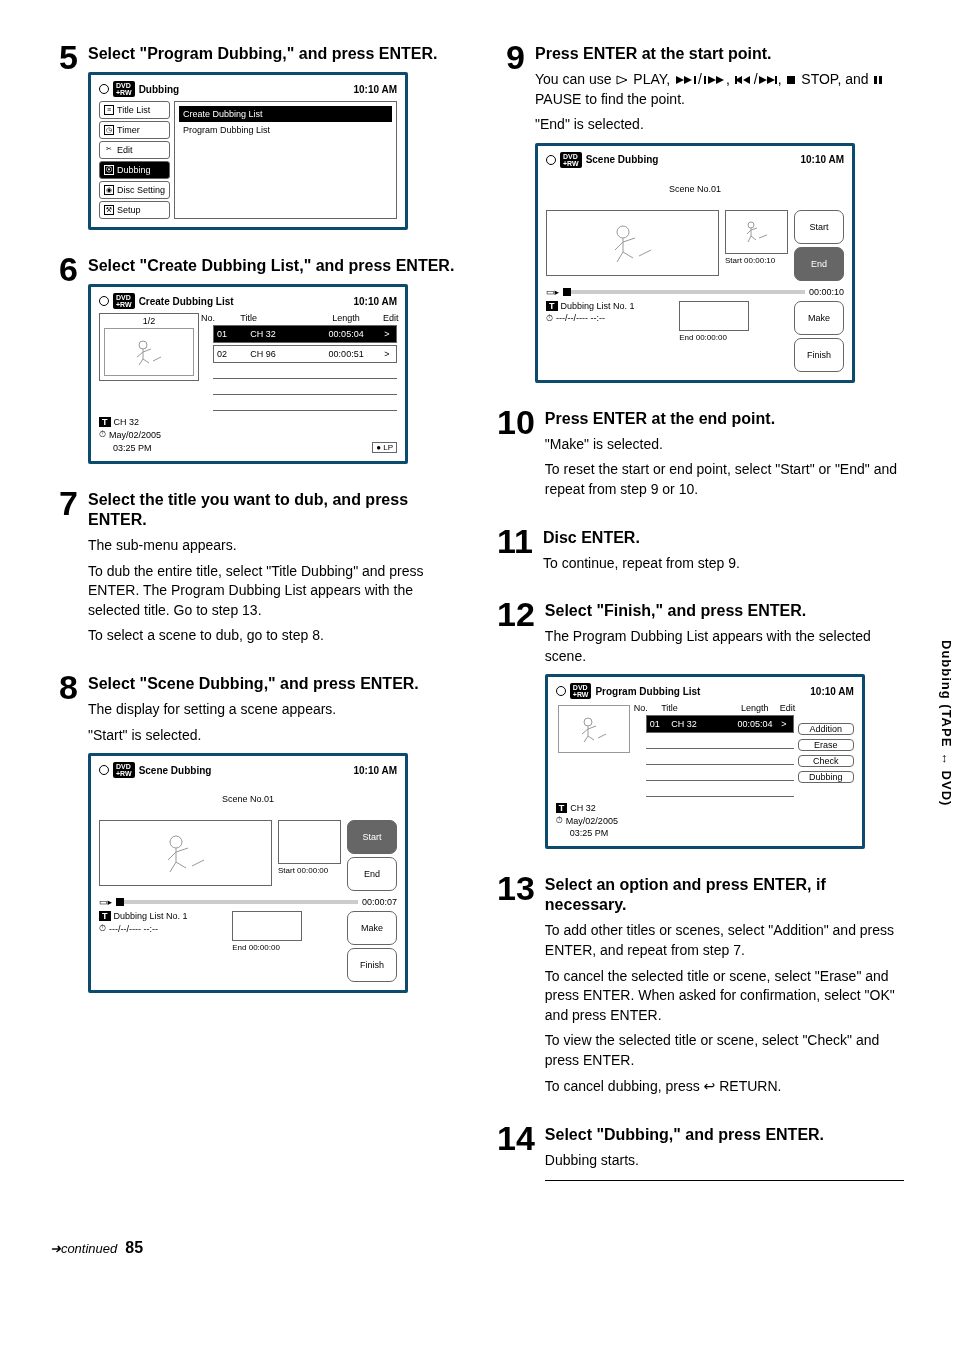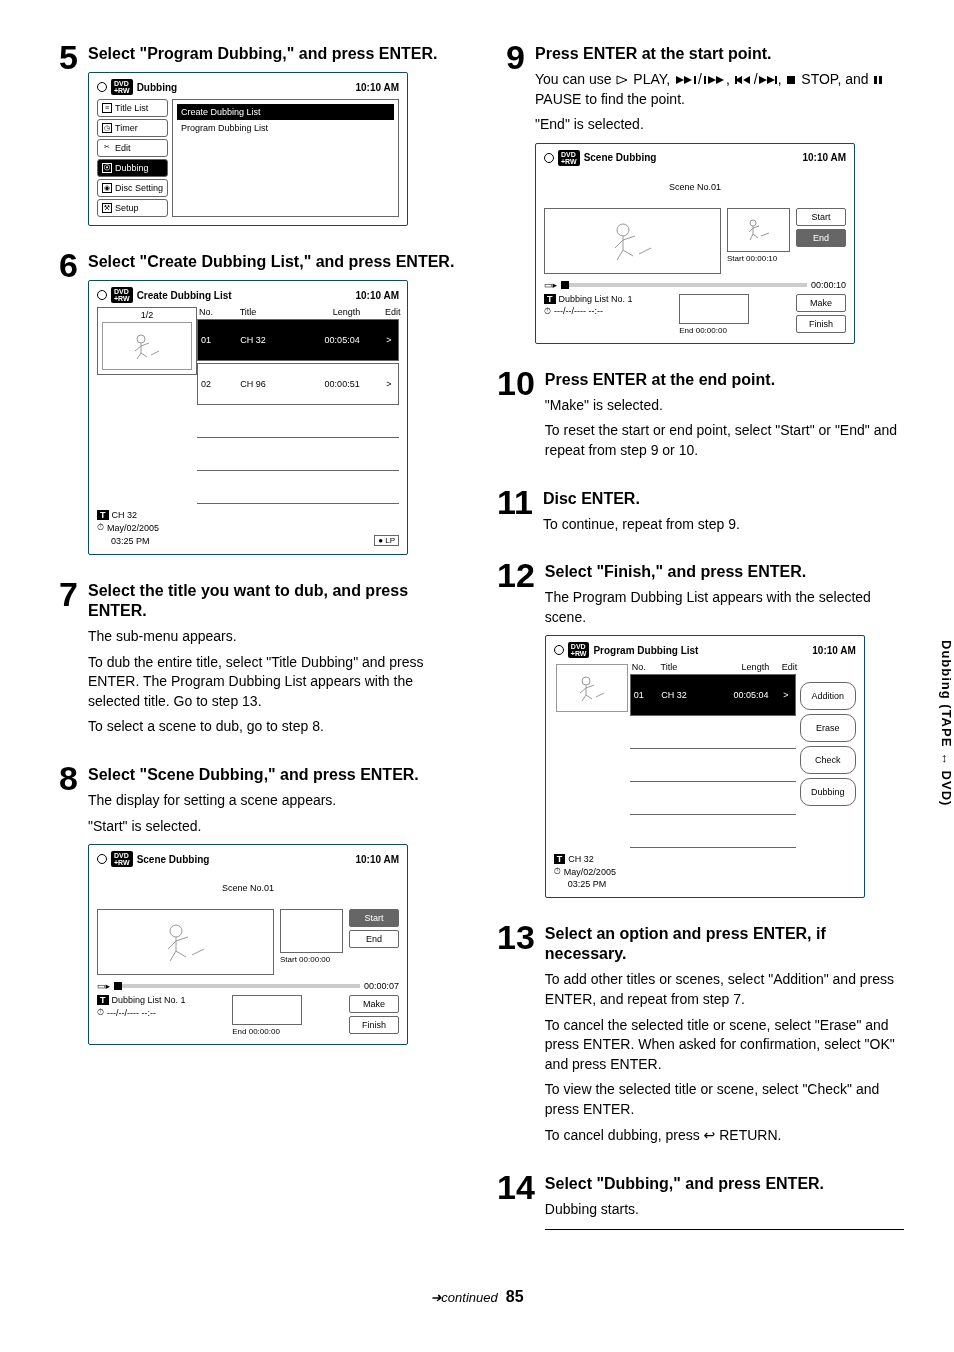--- a/index.html
+++ b/index.html
@@ -4,79 +4,79 @@
 <style>
   * { box-sizing: border-box; margin: 0; padding: 0; }
   body { font-family: Arial, Helvetica, sans-serif; width: 954px; background: white; color: black; padding: 40px 50px 20px 50px; position: relative; }
   .columns { display: flex; gap: 40px; }
   .col { flex: 1; }
   .step { display: flex; gap: 10px; margin-bottom: 18px; }
   .step-num { font-size: 34px; font-weight: bold; line-height: 1; min-width: 28px; text-align: right; }
   .step-body { flex: 1; padding-top: 4px; }
   .step-title { font-size: 16px; font-weight: bold; line-height: 1.25; margin-bottom: 6px; }
   .step-text { font-size: 14px; line-height: 1.4; margin-bottom: 6px; }
-  .panel { border: 1px solid #0c4a6e; border-radius: 2px; padding: 6px 8px 8px 8px; margin: 8px 0 4px 0; font-size: 10px; background: white; max-width: 320px; }
+  .panel { border: 3px solid #0c4a6e; border-radius: 2px; padding: 6px 8px 8px 8px; margin: 8px 0 4px 0; font-size: 10px; background: white; max-width: 320px; }
   .panel-header { display: flex; align-items: center; justify-content: space-between; font-weight: bold; margin-bottom: 4px; }
   .panel-header-left { display: flex; align-items: center; gap: 4px; }
   .rec-dot { width: 10px; height: 10px; border-radius: 50%; border: 1px solid #000; display: inline-block; }
   .dvd-badge { background: #000; color: #fff; font-size: 7px; padding: 1px 3px; border-radius: 2px; font-weight: bold; }
   .menu-layout { display: flex; }
   .menu-tabs { display: flex; flex-direction: column; gap: 2px; margin-right: 4px; }
   .menu-tab { border: 1px solid #666; border-radius: 3px; padding: 3px 4px; font-size: 9px; display: flex; align-items: center; gap: 3px; min-width: 58px; background: #fff; }
   .menu-tab.sel { background: #000; color: #fff; }
   .menu-content { border: 1px solid #666; flex: 1; padding: 4px; }
   .menu-content-row { padding: 3px 4px; font-size: 9px; }
   .menu-content-row.sel { background: #000; color: #fff; }
   .icon-box { width:10px; height:10px; display:inline-block; border:1px solid currentColor; font-size:7px; line-height:8px; text-align:center; }
 
   
   .cdl-body { display:flex; gap:0px; }
   .cdl-left { width: 100px; }
   .cdl-thumb-frame { border:1px solid #666; text-align:center; padding:2px; margin-bottom:2px;}
   .cdl-thumb { border:1px solid #999; height:48px; margin:2px; display:flex; align-items:center; justify-content:center; font-size:18px;}
   .cdl-table { flex:1; }
   .cdl-thead { display:flex; justify-content:space-between; font-size:9px; margin:0 2px 2px 2px;}
-  .cdl-row { display:flex; justify-content:space-between; border:1px solid #666; padding:15px 3px; margin-bottom:2px; font-size:9px;}
+  .cdl-row { display:flex; justify-content:space-between; border:1px solid #666; padding:3px 3px; margin-bottom:2px; font-size:9px;margin-left:14px;}
   .cdl-row.sel { background:#000; color:#fff;}
   .cdl-cell-no { width:16px;}
   .cdl-cell-title{ width:46px;}
   .cdl-cell-len{ width:50px; text-align:right;}
   .cdl-cell-edit{ width:12px; text-align:center;}
   .cdl-row.empty{ border:none; border-bottom:1px solid #666; height:14px;}
   .cdl-meta { margin-top:4px; font-size:9px;}
   .cdl-meta-row{ display:flex; align-items:center; gap:3px; margin-top:2px;}
 
   
   .sd-scene-label{ text-align:center; font-size:9px; margin:16px 0;}
   .sd-body{ display:flex; gap:6px;}
   .sd-preview{ border:1px solid #666; flex:1; height:66px; display:flex; align-items:center; justify-content:center; font-size:20px;}
   .sd-small-col{ width:63px; display:flex; flex-direction:column;}
   .sd-small-thumb{ border:1px solid #666; height:44px; display:flex; align-items:center; justify-content:center; font-size:14px; margin-bottom:1px;}
   .sd-time{ font-size:8px; text-align:left; margin-top:1px;}
   .sd-btns{ width:50px; display:flex; flex-direction:column; gap:3px;}
-  .sd-btn{ border:1px solid #666; text-align:center; padding:3px 2px; font-size:9px; border-radius:2px;}
+  .sd-btn{ border:1px solid #666; text-align:center; padding:11px 2px; font-size:9px; border-radius:7px;}
   .sd-btn.sel{ background:#666; color:#fff;}
   .sd-progress{ display:flex; align-items:center; gap:4px; margin-top:6px; font-size:9px;}
   .sd-bar{ flex:1; height:4px; background:#ccc; position:relative;}
   .sd-bar-head{ position:absolute; left:0; top:-2px; width:8px; height:8px; background:#000;}
   .sd-bottom{ display:flex; justify-content:space-between; margin-top:4px;}
   .sd-bottom-left{ font-size:9px;}
   .sd-bottom-left-row{ display:flex; align-items:center; gap:3px; margin-bottom:2px;}
 
   
   .pdl-body{ display:flex; gap:4px;}
   .pdl-main{ flex:1;}
   .pdl-side{ width:56px; display:flex; flex-direction:column; gap:4px; padding-top:20px;}
-  .pdl-side-btn{ border:1px solid #666; text-align:center; padding:8px 2px; font-size:9px; border-radius:10px;}
+  .pdl-side-btn{ border:1px solid #666; text-align:center; padding:0 2px; font-size:9px; border-radius:4px;}
 
   .inline-icon { display:inline-block; vertical-align:middle;}
   .return-icon{ font-size:14px;}
 
   .side-tab { position:absolute; right:0; top:640px; writing-mode: vertical-rl; font-weight:bold; font-size:13px; letter-spacing:1px;}
-  .footer { display:flex; justify-content:center; align-items:baseline; gap:8px; margin-top:30px; font-size:13px;}
+  .footer { display:flex; justify-content:flex-start; align-items:baseline; gap:8px; margin-top:30px; font-size:13px;}
   .page-num{ font-size:16px; font-weight:bold;}
   .continued{ font-style:italic;}
 
   hr.sep{ border:none; border-top:1px solid #000; margin:10px 0;}
 
   svg.sym{ vertical-align:-2px;}
 </style>
 </head>
 <body>
 

